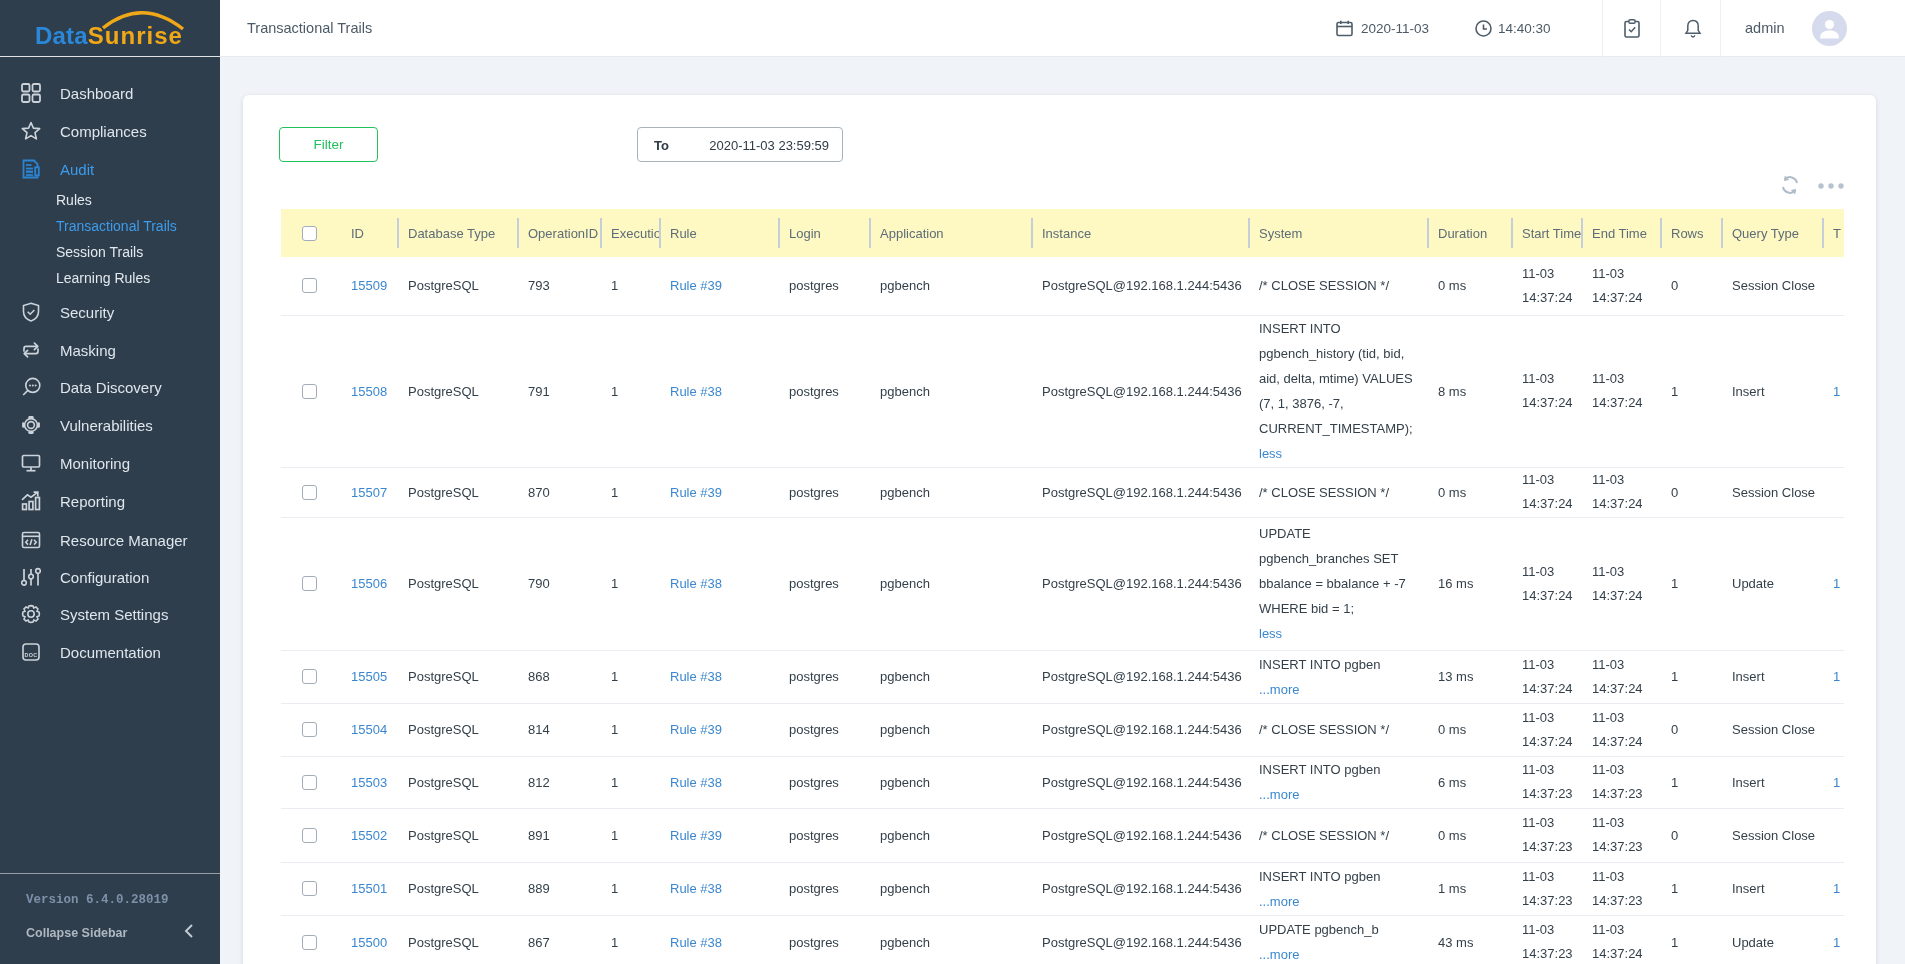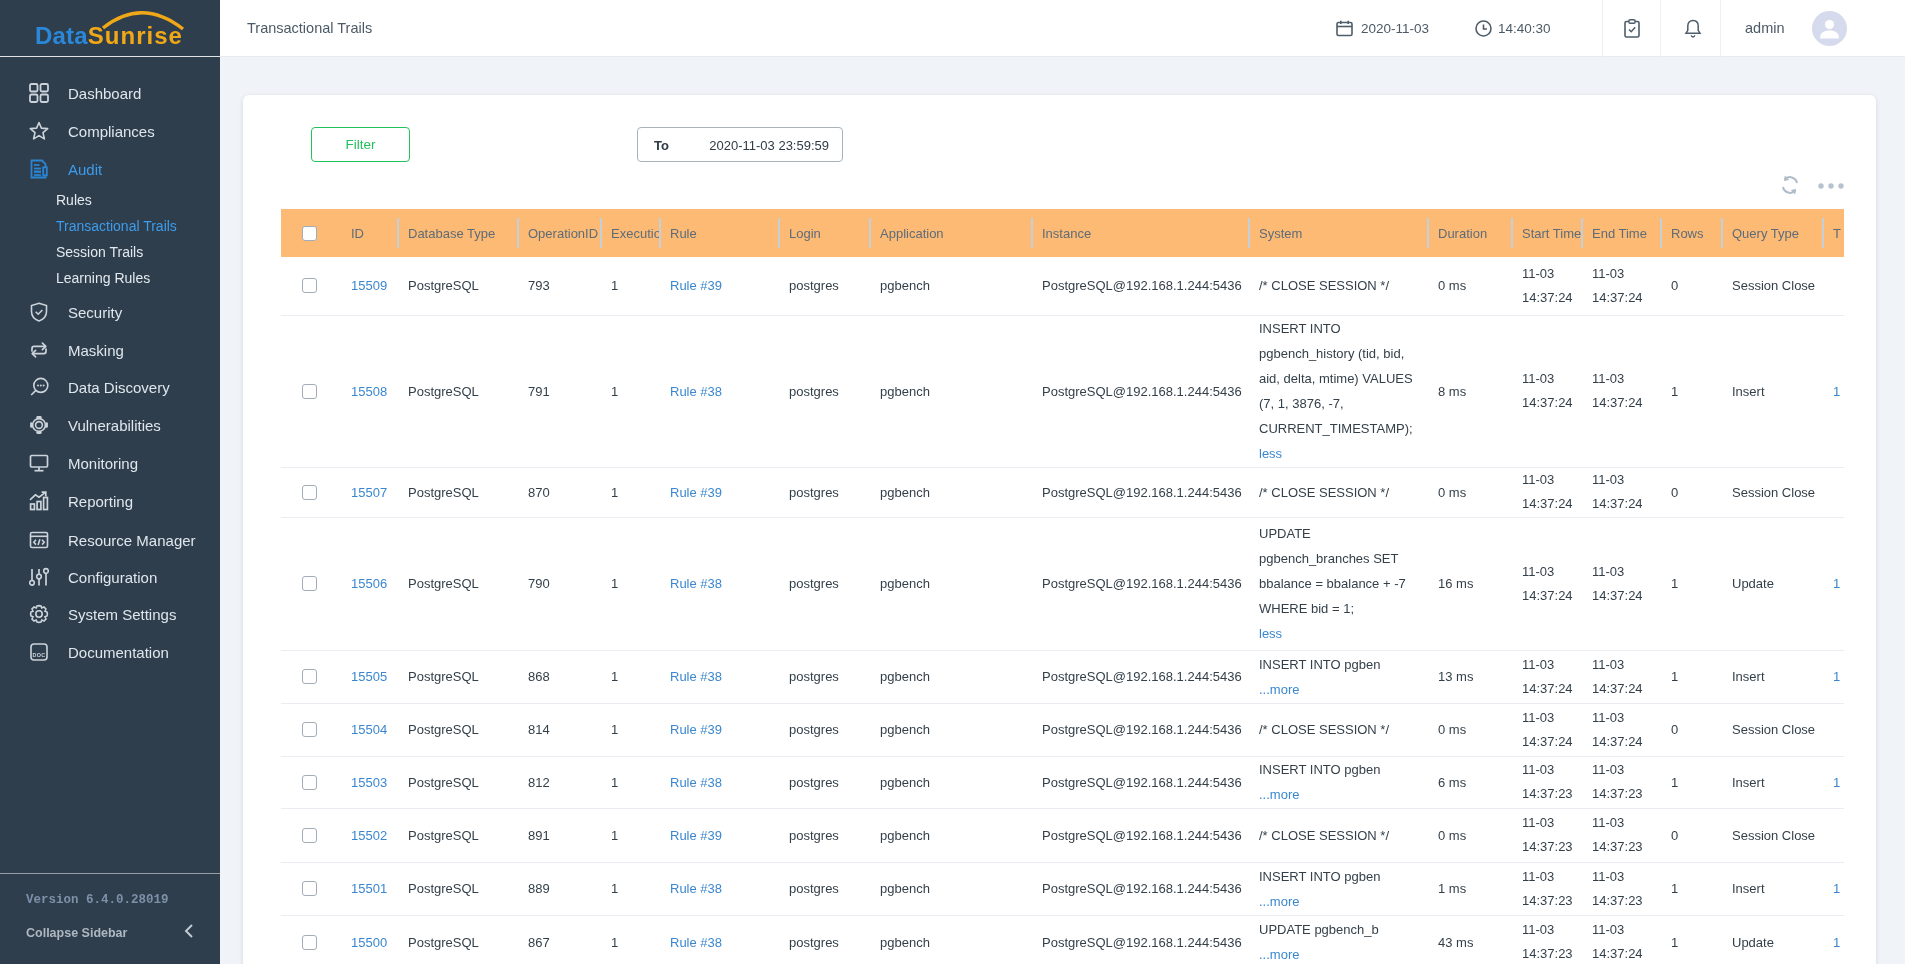--- a/index.html
+++ b/index.html
@@ -4,48 +4,48 @@
 <style>
 * { margin:0; padding:0; box-sizing:border-box; }
 html,body { width:1905px; height:964px; overflow:hidden; font-family:"Liberation Sans", sans-serif; background:#f0f3f7; }
 
 #sidebar { position:absolute; left:0; top:0; width:220px; height:964px; background:#2e3e4d; z-index:5; }
 #logo { height:57px; border-bottom:1px solid rgba(255,255,255,0.85); position:relative; }
 #logo .txt { position:absolute; left:35px; top:22px; font-size:24px; font-weight:bold; }
 #logo .d { color:#2b87d8; letter-spacing:0.2px; }
 #logo .s { color:#f0a818; letter-spacing:1px; }
 #logo svg.arc { position:absolute; left:97px; top:7px; }
-.nitem { position:absolute; left:12px; width:220px; height:38px; }
+.nitem { position:absolute; left:4px; width:220px; height:38px; }
 .nitem .ic { position:absolute; left:17px; top:50%; margin-top:-10px; width:20px; height:20px; }
 .nitem .lb { position:absolute; left:56px; top:50%; transform:translateY(-50%); font-size:15px; color:#dfe6ec; }
 .nsub { position:absolute; left:56px; transform:translateY(-50%); font-size:14px; color:#e3e9ee; }
 .blue { color:#3d9ceb !important; }
 #sbver { position:absolute; left:26px; top:893px; font-size:12.5px; font-weight:bold; color:#7e90a9;font-family:Liberation Mono, monospace; }
 #sbcol { position:absolute; left:26px; top:926px; font-size:12.5px; font-weight:bold; color:#aeb8c1; }
 #sbsep { position:absolute; left:0; top:873px; width:220px; border-top:1px solid rgba(255,255,255,0.5); }
 #sbchev { position:absolute; left:184px; top:924px; color:#c2cad2; font-size:15px; font-weight:bold; }
 
 #topbar { position:absolute; left:220px; top:0; width:1685px; height:57px; background:#ffffff; border-bottom:1px solid #e7eaee; z-index:4; }
 #tbtitle { position:absolute; left:27px; top:20px; font-size:14.5px; color:#4b5a66; }
 .tbsep { position:absolute; top:0; height:57px; border-left:1px solid #edf0f3; }
 .tbtext { position:absolute; top:21px; font-size:13.5px; color:#4b5a66; }
 .tbicon { position:absolute; }
 #avatar { position:absolute; left:1592px; top:11px; width:35px; height:35px; border-radius:50%; background:#d5daec; }
 #avatar svg { position:absolute; left:0; top:0; }
 
 #card { position:absolute; left:243px; top:95px; width:1633px; height:900px; background:#ffffff; border-radius:6px; box-shadow:0 1px 4px rgba(140,152,168,0.28); }
-#fbtn { position:absolute; left:36px; top:32px; width:99px; height:35px; border:1px solid #23c15d; border-radius:4px; color:#23bf5c; font-size:13.5px; text-align:center; line-height:33px;margin-left:32px; }
+#fbtn { position:absolute; left:36px; top:32px; width:99px; height:35px; border:1px solid #23c15d; border-radius:4px; color:#23bf5c; font-size:13.5px; text-align:center; line-height:33px; }
 .dbox { position:absolute; top:32px; height:35px; border:1px solid #a9b3bc; border-radius:4px; background:#fff; }
 .dbox .lab { position:absolute; top:50%; transform:translateY(-50%); font-weight:bold; font-size:13px; color:#2f3b45; left:16px; }
 .dbox .val { position:absolute; top:50%; transform:translateY(-50%); font-size:13px; color:#2f3b45; right:13px; }
 #refresh { position:absolute; left:1536px; top:79px; }
 #dots { position:absolute; left:1575px; top:88px; }
 
 #tbl { position:absolute; left:38px; top:114px; width:1563px; border-collapse:collapse; table-layout:fixed; }
-#tbl th { background:#fdba74; height:48px; font-weight:normal; font-size:13px; color:#5d6c78; text-align:left; padding:0 0 0 11px; position:relative; overflow:hidden; white-space:nowrap; }
+#tbl th { background:#fef9c3; height:48px; font-weight:normal; font-size:13px; color:#5d6c78; text-align:left; padding:0 0 0 11px; position:relative; overflow:hidden; white-space:nowrap; }
 #tbl th.sep:before { content:""; position:absolute; left:0; top:9px; height:30px; border-left:2px solid #c5cfd9; }
 #tbl td { border-bottom:1px solid #e9edf1; font-size:13px; color:#333f49; padding:0 0 0 11px; vertical-align:middle; overflow:hidden; white-space:nowrap; }
 #tbl a { color:#3b87cf; text-decoration:none; }
 .q { line-height:25px; font-size:13px; }
 .tm { line-height:24px; font-size:13.5px; }
 .cb { width:15px; height:15px; border:1.5px solid #a2adb9; border-radius:3px; background:#fff; margin-left:10px; }
 .hcb { margin-left:10px; }
 </style>
 </head>
 <body>

